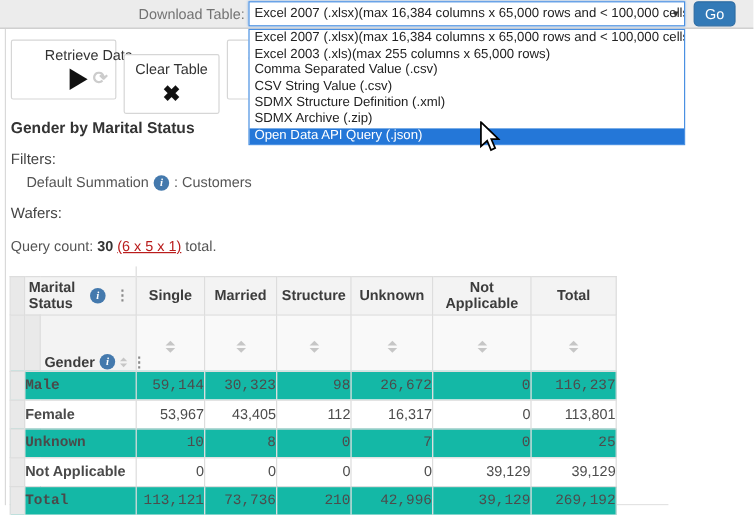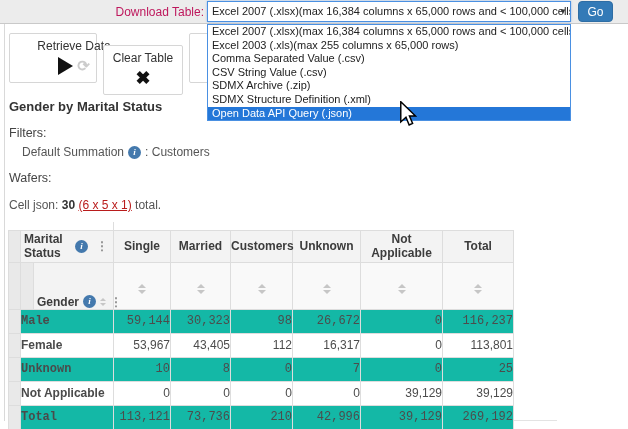--- a/index.html
+++ b/index.html
@@ -7,21 +7,21 @@
     width:628px;height:429px;position:relative;overflow:hidden;
     background:#ffffff;font-family:"Liberation Sans",sans-serif;
     -webkit-font-smoothing:antialiased;
   }
   
   .topbar{
     position:absolute;left:0;top:0;width:628px;height:23px;
     background:#ececec;border-bottom:1px solid #c9c9c9;z-index:5;
   }
   .bar-label{
-    position:absolute;right:424px;top:5px;font-size:12px;color:#be185d;white-space:nowrap;
+    position:absolute;right:424px;top:5px;font-size:12px;color:#737373;white-space:nowrap;
   }
   .select{
     position:absolute;left:207px;top:1px;width:364px;height:21px;box-sizing:border-box;
     background:#fff;border:1px solid #4a90e2;box-shadow:0 0 2px rgba(74,144,226,.55);
     line-height:19px;font-size:11px;color:#222;padding:0 16px 0 4px;
     white-space:nowrap;overflow:hidden;cursor:default;
   }
   .select-caret{
     position:absolute;right:3px;top:0;line-height:19px;font-size:8px;color:#333;
   }
@@ -120,22 +120,22 @@
     <span class="select-caret">▼</span>
   </div>
   <button class="go-btn">Go</button>
 </div>
 
 <div class="dropdown" id="dropdown-list">
     <div class="dd-item">Excel 2007 (.xlsx)(max 16,384 columns x 65,000 rows and &lt; 100,000 cells)</div>
     <div class="dd-item">Excel 2003 (.xls)(max 255 columns x 65,000 rows)</div>
     <div class="dd-item">Comma Separated Value (.csv)</div>
     <div class="dd-item">CSV String Value (.csv)</div>
+    <div class="dd-item">SDMX Structure Definition (.xml)</div>
     <div class="dd-item">SDMX Archive (.zip)</div>
-    <div class="dd-item">SDMX Structure Definition (.xml)</div>
     <div class="dd-item highlighted">Open Data API Query (.json)</div>
   </div>
 
 <svg class="cursor" width="18" height="26" viewBox="0 0 12 18">
   <path d="M1 0.5 L1 14.5 L4.6 11.3 L6.8 16.6 L9.2 15.5 L7 10.4 L11.2 10.4 Z" fill="#ffffff" stroke="#000000" stroke-width="1"></path>
 </svg>
 
 <div class="pane-border-left"></div>
 <div class="panel-bottom-line"></div>
 
@@ -168,21 +168,21 @@
 
 <div class="page-title">Gender by Marital Status</div>
 <div class="section-label filters-label">Filters:</div>
 <div class="filter-item">
   <span>Default Summation</span>
   <span class="info-icon">i</span>
   <span>: Customers</span>
 </div>
 <div class="section-label wafers-label">Wafers:</div>
 <div class="cell-count">
-  <span>Cell json:</span>
+  <span>Query count:</span>
   <b>30</b>
   <span class="cc-link">(6 x 5 x 1)</span>
   <span>total.</span>
 </div>
 
 <table class="data-table">
   <colgroup>
     <col style="width:12px">
       <col style="width:13px">
       <col style="width:80px">
@@ -203,21 +203,21 @@
       <td class="gutter"></td>
       <th class="corner-cell" colspan="2">
         <span class="corner-inner">
           <span>Marital Status</span>
           <span class="info-icon">i</span>
           <span class="kebab">⋮</span>
         </span>
       </th>
     <th class="col-header">Single</th>
         <th class="col-header">Married</th>
-        <th class="col-header">Customers</th>
+        <th class="col-header">Structure</th>
         <th class="col-header">Unknown</th>
         <th class="col-header">Not Applicable</th>
         <th class="col-header">Total</th>
       </tr>
     <tr class="gender-row" id="gender-row">
       <td class="gutter"></td>
       <td class="gutter2"></td>
       <th class="gender-cell">
         <span class="gender-inner">
           <span>Gender</span>

